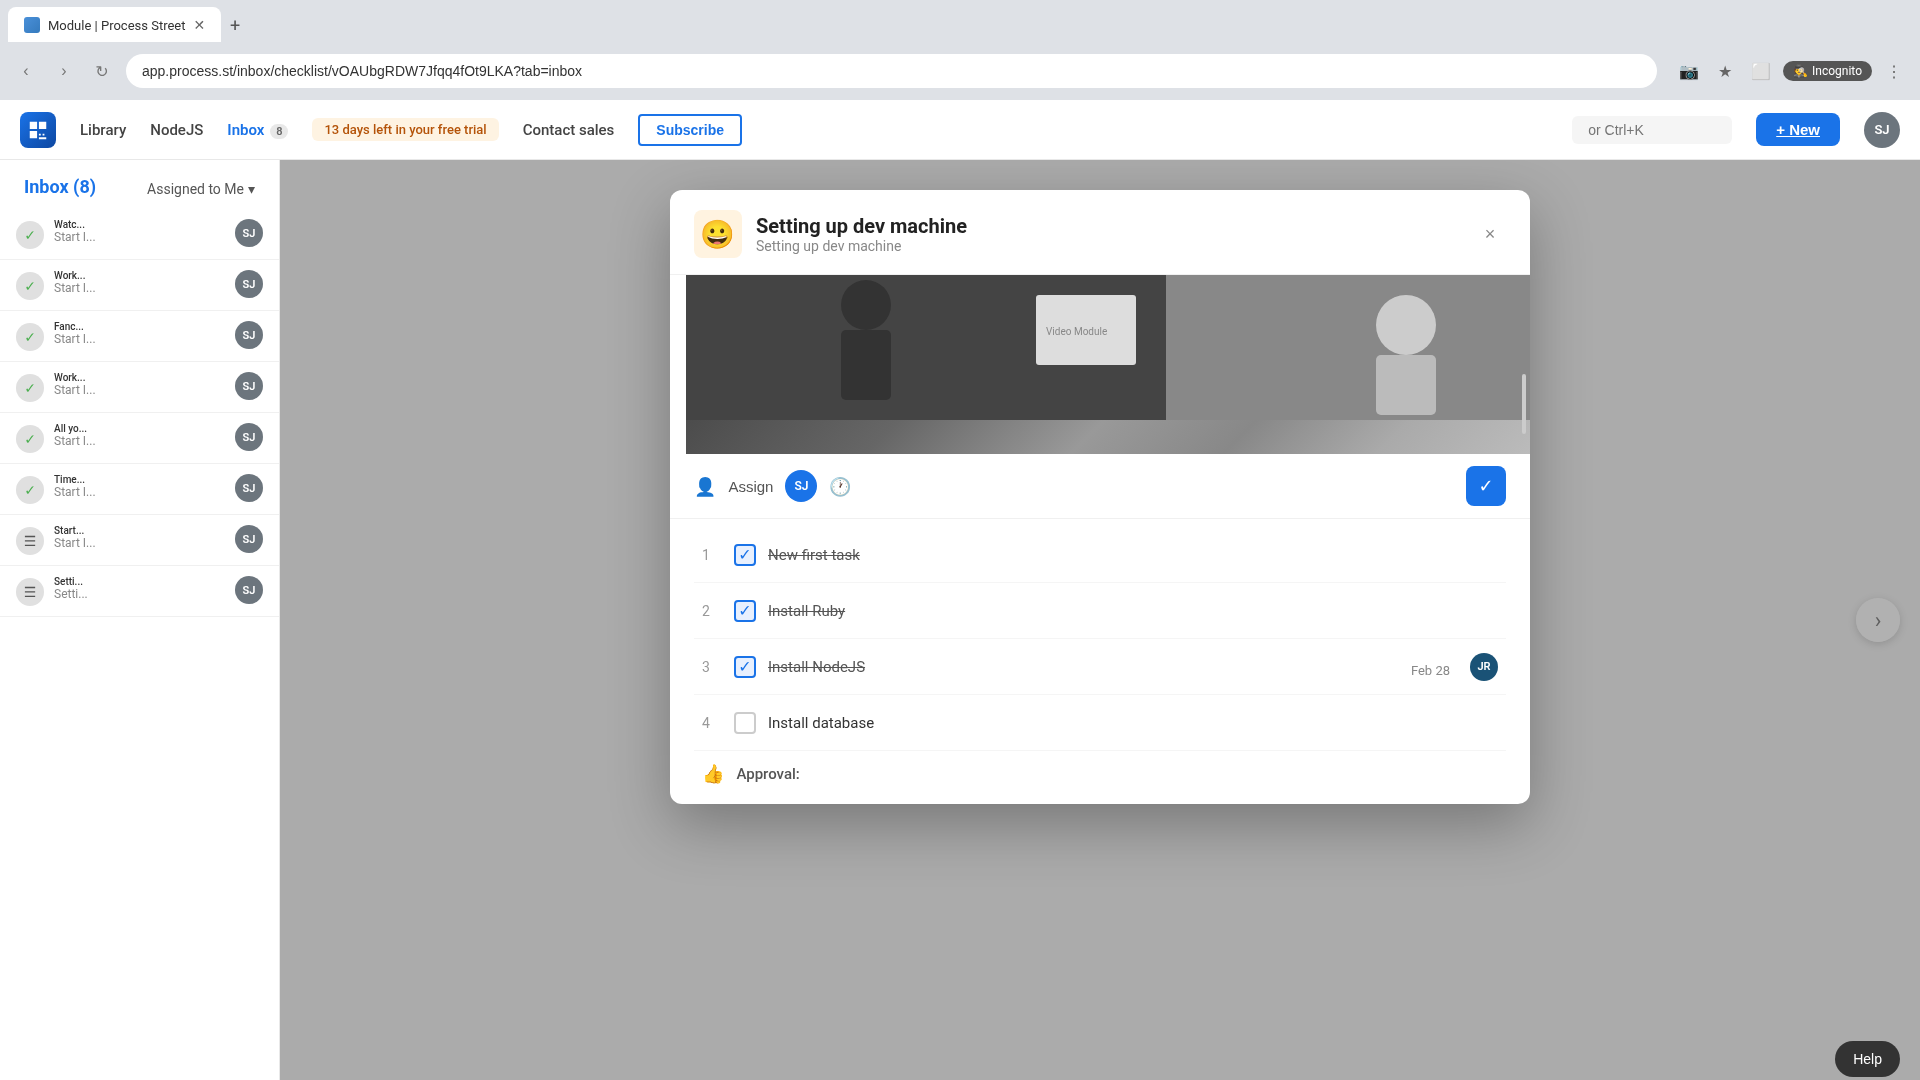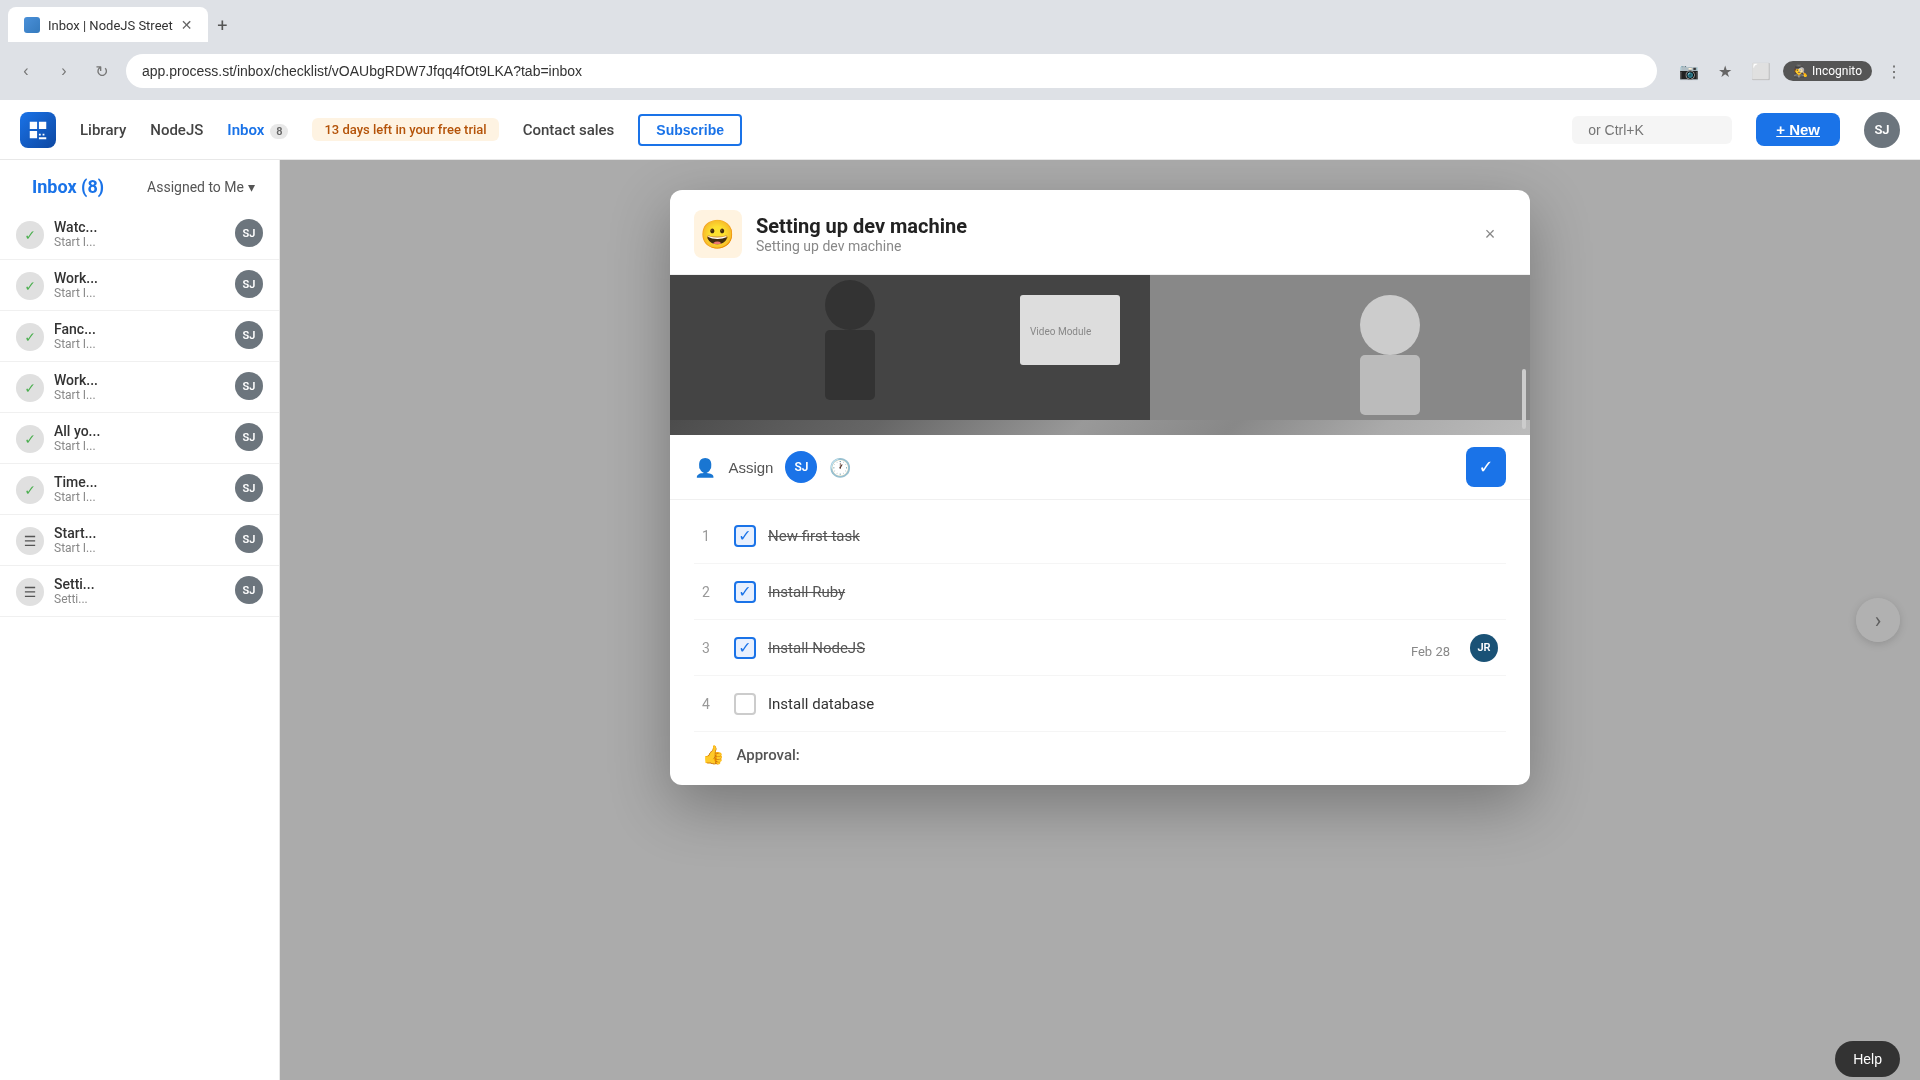--- a/index.html
+++ b/index.html
@@ -243,23 +243,22 @@
     .sidebar {
       width: 280px;
       background: #fff;
       border-right: 1px solid #e8e8e8;
       overflow-y: auto;
       padding: 16px 0;
     }
     .sidebar-header {
       padding: 0 24px 12px;
       display: flex;
-      align-items: center;
+      align-items: flex-end;
       justify-content: space-between;
-      margin-left: 8px;
     }
     .sidebar-title {
       font-size: 18px;
       font-weight: 700;
       color: #1a73e8;
     }
     .sidebar-filter {
       display: flex;
       align-items: center;
       gap: 4px;
@@ -284,21 +283,21 @@
       align-items: center;
       justify-content: center;
       color: #4caf50;
       font-size: 14px;
       flex-shrink: 0;
       margin-top: 2px;
     }
     .inbox-item-icon.list { color: #555; }
     .inbox-item-content { flex: 1; }
     .inbox-item-title {
-      font-size: 14px;
+      font-size: 10px;
       font-weight: 500;
       color: #333;
     }
     .inbox-item-sub {
       font-size: 12px;
       color: #888;
     }
     .inbox-item-avatar {
       width: 28px;
       height: 28px;
@@ -379,24 +378,25 @@
       cursor: pointer;
       font-size: 18px;
       color: #888;
       display: flex;
       align-items: center;
       justify-content: center;
     }
 
     
     .modal-image {
-      height: 160px;
+      height: 179px;
       background: linear-gradient(135deg, #555 0%, #888 40%, #aaa 60%, #777 100%);
       position: relative;
       overflow: hidden;
+      margin-left: 16px;
     }
     .modal-image-overlay {
       position: absolute;
       inset: 0;
       background: linear-gradient(135deg, #3a3a3a 0%, #666 35%, #999 55%, #888 70%, #aaa 85%, #bbb 100%);
     }
 
     
     .modal-toolbar {
       padding: 12px 24px;
@@ -578,21 +578,21 @@
     }
   </style>
 </head>
 <body>
 
 <div class="browser-chrome">
 
   <div class="tab-bar">
     <div class="tab-active">
       <div class="tab-favicon"></div>
-      <span>Inbox | NodeJS Street</span>
+      <span>Module | Process Street</span>
       <span class="tab-close">✕</span>
     </div>
     <div class="tab-new">
       <span>+</span>
     </div>
   </div>
 
   <div class="address-bar">
     <button class="nav-btn">‹</button>
     <button class="nav-btn">›</button>

